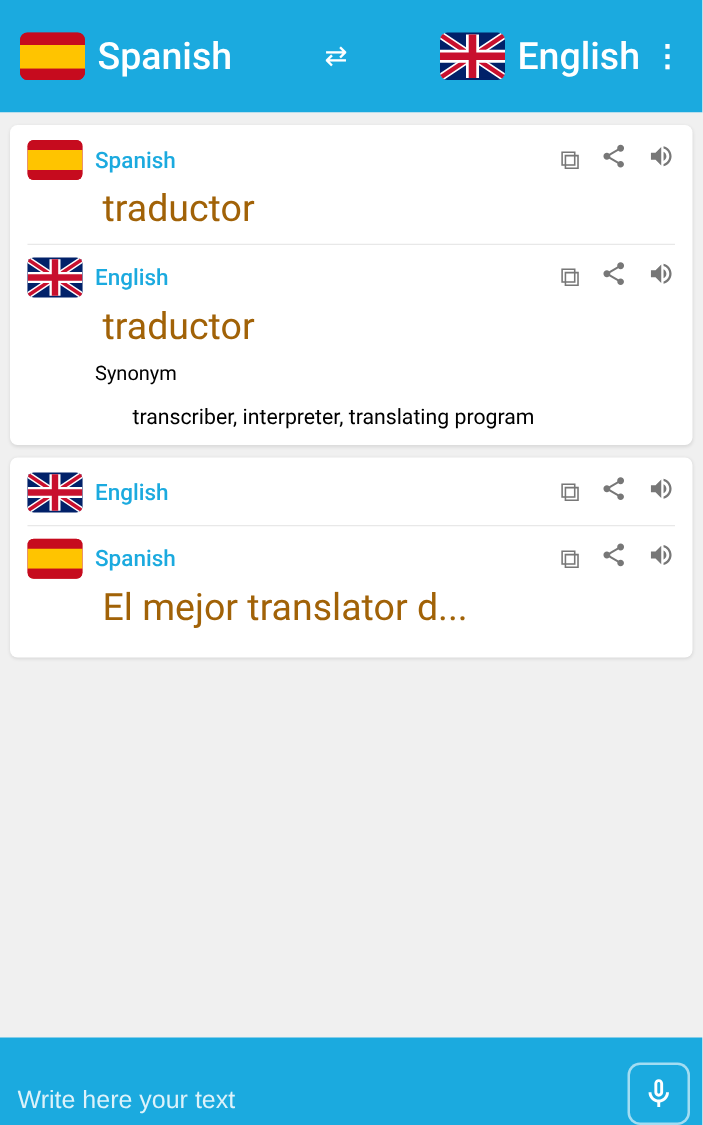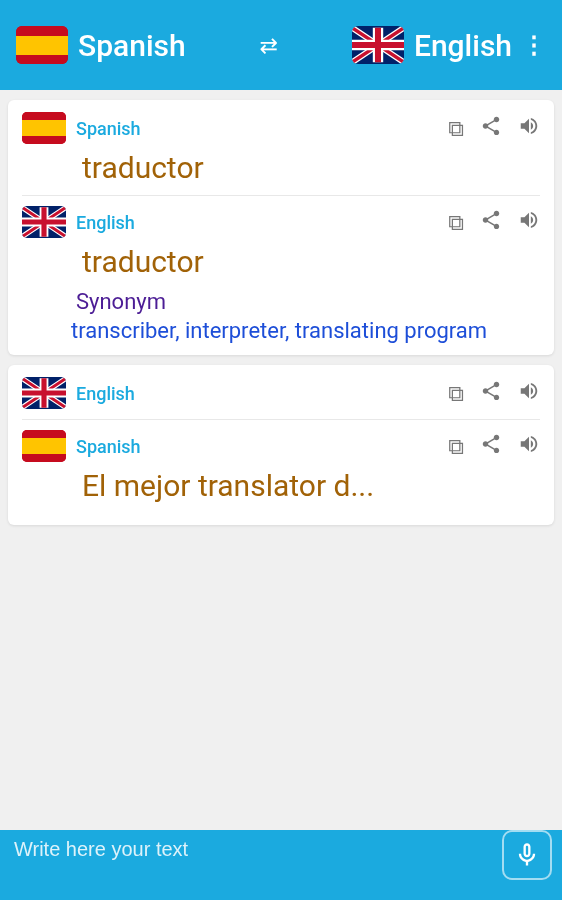--- a/index.html
+++ b/index.html
@@ -136,48 +136,48 @@
       margin-left: 6px;
       cursor: pointer;
     }
     .translation-text {
       font-size: 30px;
       color: #a16207;
       margin-left: 60px;
       margin-bottom: 10px;
     }
     .synonym-label {
-      color: #4c1d95;
-      font-size: 22px;
+      color: #000000;
+      font-size: 16px;
       margin-left: 54px;
-      margin-bottom: 4px;
+      margin-bottom: 16px;
     }
     .synonym-text {
-      font-size: 22px;
-      color: #1d4ed8;
-      margin-left: 49px;
+      font-size: 17px;
+      color: #000000;
+      margin-left: 84px;
     }
 
     
     .card-divider {
       border: none;
       border-top: 1px solid #e8e8e8;
       margin: 10px 0;
     }
 
     
     .bottom-bar {
       position: absolute;
       bottom: 0;
       left: 0;
       width: 562px;
       height: 70px;
       background: #1BAADF;
       display: flex;
-      align-items: flex-start;
+      align-items: flex-end;
       padding: 0 10px;
       gap: 8px;
     }
     .text-input {
       flex: 1;
       background: transparent;
       border: none;
       outline: none;
       color: #fff;
       font-size: 20px;

